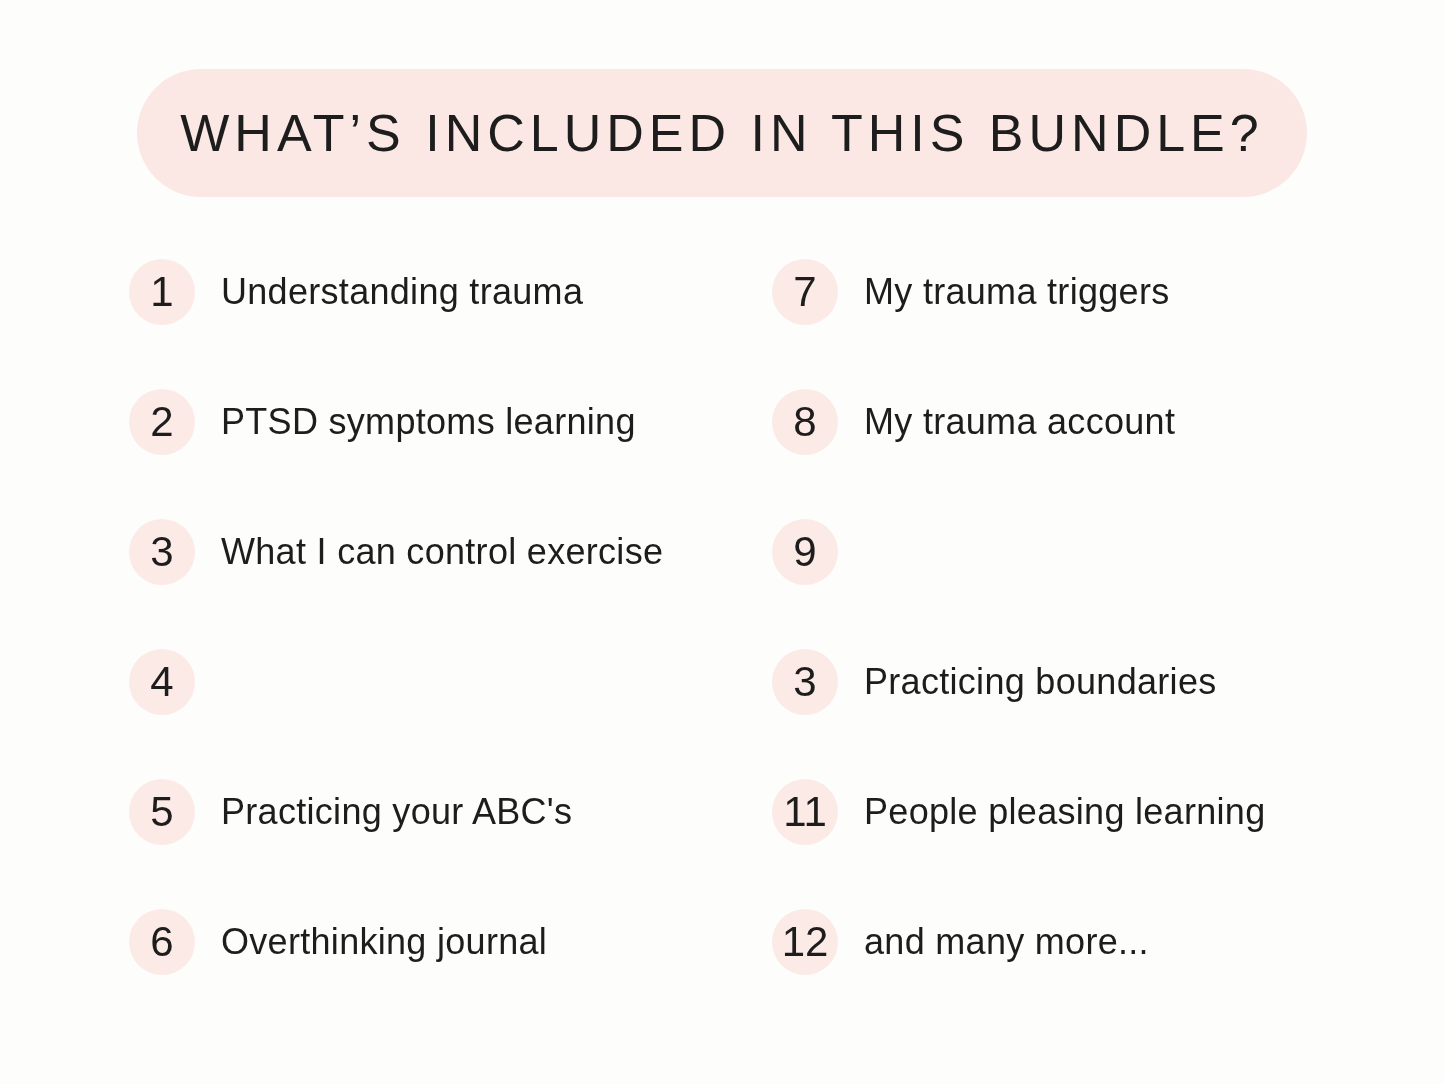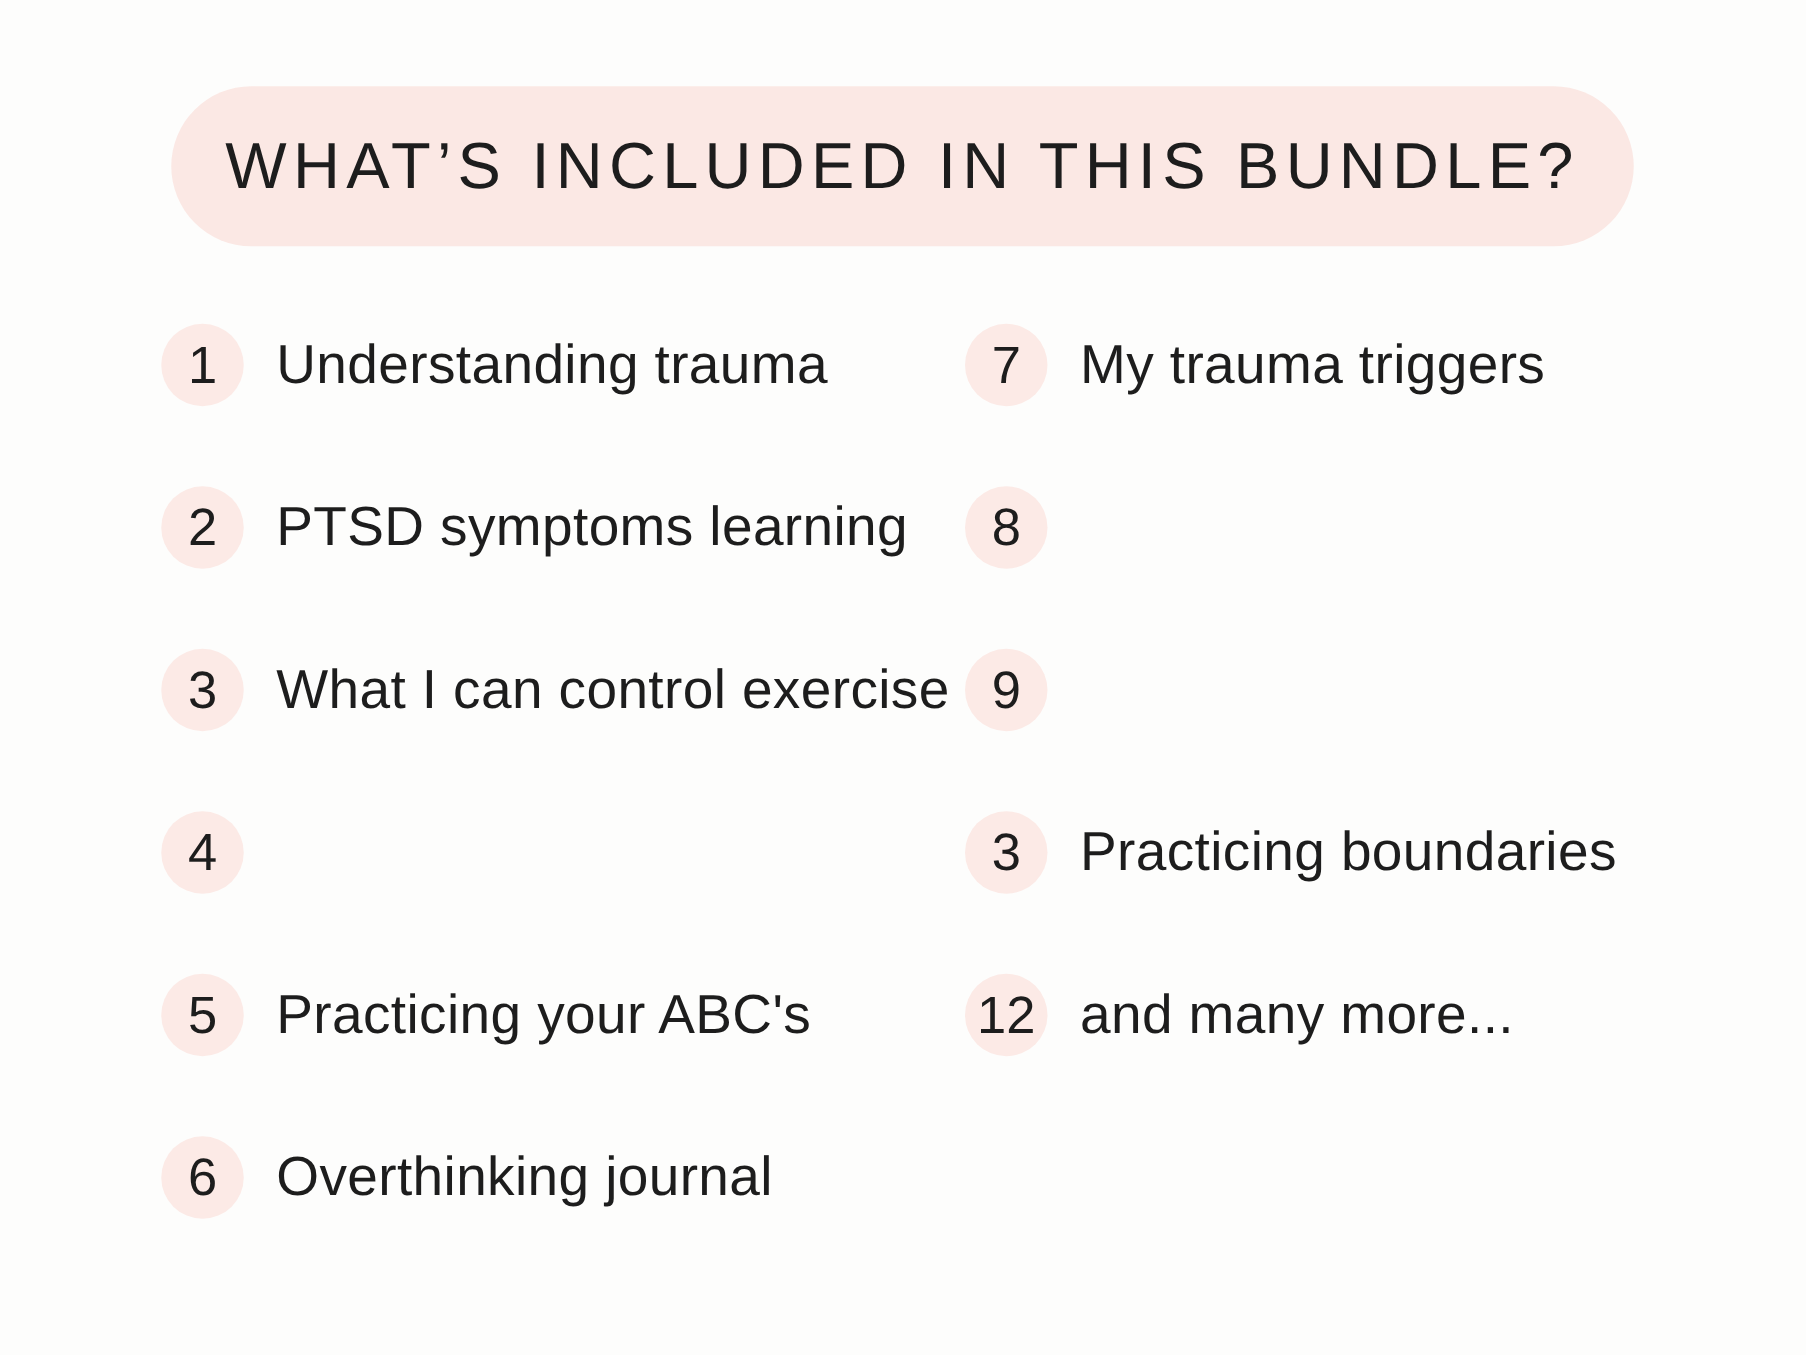--- a/index.html
+++ b/index.html
@@ -56,21 +56,21 @@
     height: 66px;
     border-radius: 50%;
     background: var(--circle, #fceae6);
     display: flex;
     align-items: center;
     justify-content: center;
     font-size: 42px;
     line-height: 1;
   }
   .label {
-    font-size: 44px;
+    font-size: 36px;
     letter-spacing: 0.3px;
     white-space: nowrap;
   }
 </style>
 </head>
 <body style="--bg: #fdfdfc; --banner: #fbe8e4; --circle: #fceae6; --text: #1d1d1d;">
 
 <div class="canvas">
 
   <div class="banner">
@@ -108,31 +108,36 @@
       <div class="label">Overthinking journal</div>
     </div>
 
     <div class="item">
       <div class="num">7</div>
       <div class="label">My trauma triggers</div>
     </div>
 
     <div class="item">
       <div class="num">8</div>
+      <div class="label">My trauma account</div>
     </div>
 
     <div class="item">
       <div class="num">9</div>
     </div>
 
     <div class="item">
       <div class="num">3</div>
       <div class="label">Practicing boundaries</div>
     </div>
 
+    <div class="item">
+      <div class="num">11</div>
+      <div class="label">People pleasing learning</div>
+    </div>
 
     <div class="item">
       <div class="num">12</div>
       <div class="label">and many more...</div>
     </div>
 
   </div>
 </div>
 
 </body></html>

